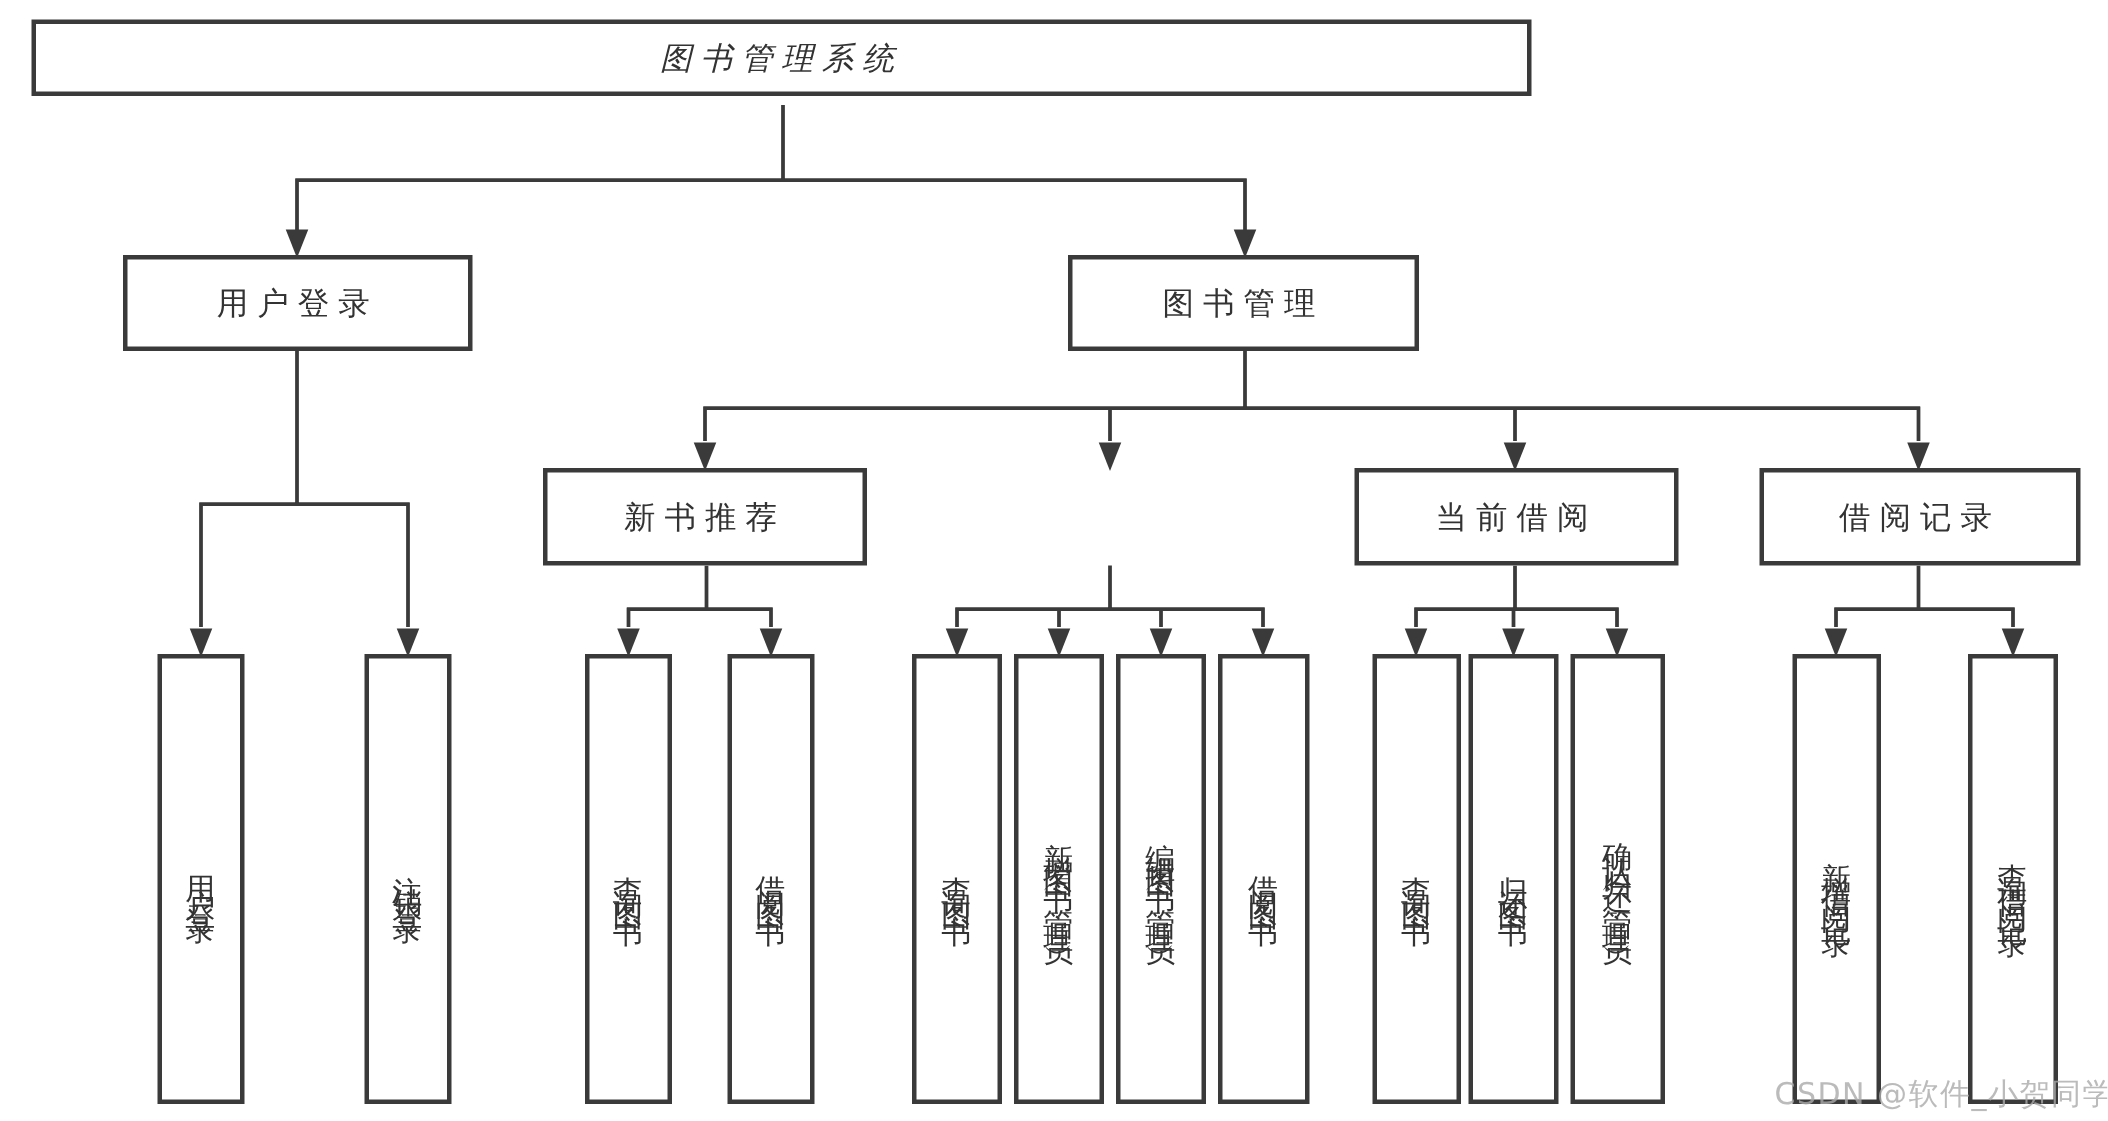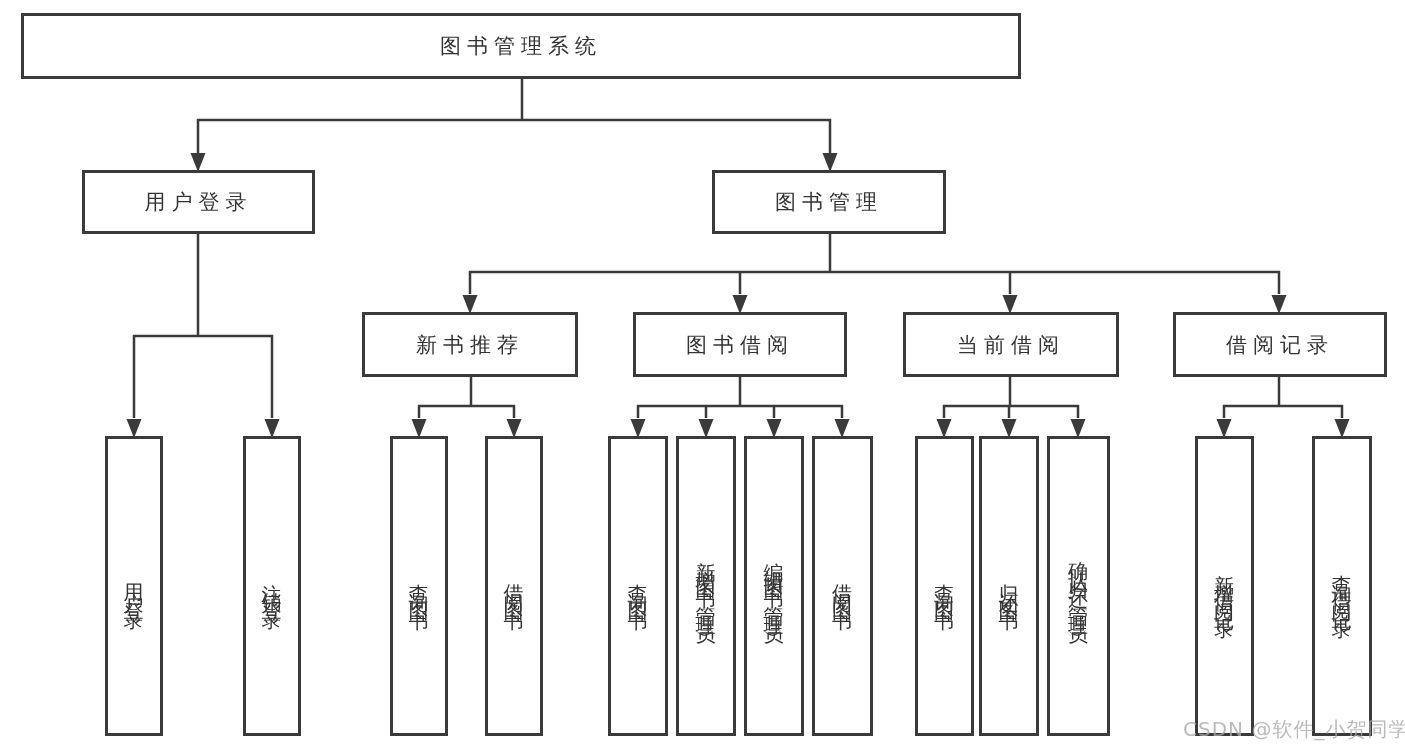--- a/index.html
+++ b/index.html
@@ -32,21 +32,21 @@
   .hbox { font-size: 21px; letter-spacing: 6px; white-space: nowrap; }
   .vbox span {
     writing-mode: vertical-rl;
     text-orientation: mixed;
     font-size: 20px;
     letter-spacing: 9px;
     line-height: 1;
     white-space: nowrap;
   }
   
-  #root           { left: 21px;   top: 13px;  width: 1000px; height: 66px; }
+  #root           { left: 21px;   top: 13px;  width: 1000px; height: 51px; font-style: italic; }
   #n-user-login   { left: 82px;   top: 170px; width: 233px;  height: 64px; }
   #n-book-mgmt    { left: 712px;  top: 170px; width: 234px;  height: 64px; }
   #n-new-book     { left: 362px;  top: 312px; width: 216px;  height: 65px; }
   #n-book-borrow  { left: 633px;  top: 312px; width: 214px;  height: 65px; }
   #n-cur-borrow   { left: 903px;  top: 312px; width: 216px;  height: 65px; }
   #n-borrow-rec   { left: 1173px; top: 312px; width: 214px;  height: 65px; text-align: center; }
   .leaf { top: 436px; height: 300px; }
   #l-user-login   { left: 105px;  width: 58px; }
   #l-logout       { left: 243px;  width: 58px; }
   #l-query1       { left: 390px;  width: 58px; }
@@ -123,23 +123,20 @@
   <div class="box hbox" id="n-user-login">
     <span>用户登录</span>
   </div>
   <div class="box hbox" id="n-book-mgmt">
     <span>图书管理</span>
   </div>
 
   <div class="box hbox" id="n-new-book">
     <span>新书推荐</span>
   </div>
-  <div class="box hbox" id="n-book-borrow">
-    <span>图书借阅</span>
-  </div>
   <div class="box hbox" id="n-cur-borrow">
     <span>当前借阅</span>
   </div>
   <div class="box hbox" id="n-borrow-rec">
     <span>借阅记录</span>
   </div>
 
   <div class="box vbox leaf" id="l-user-login">
     <span>用户登录</span>
   </div>

